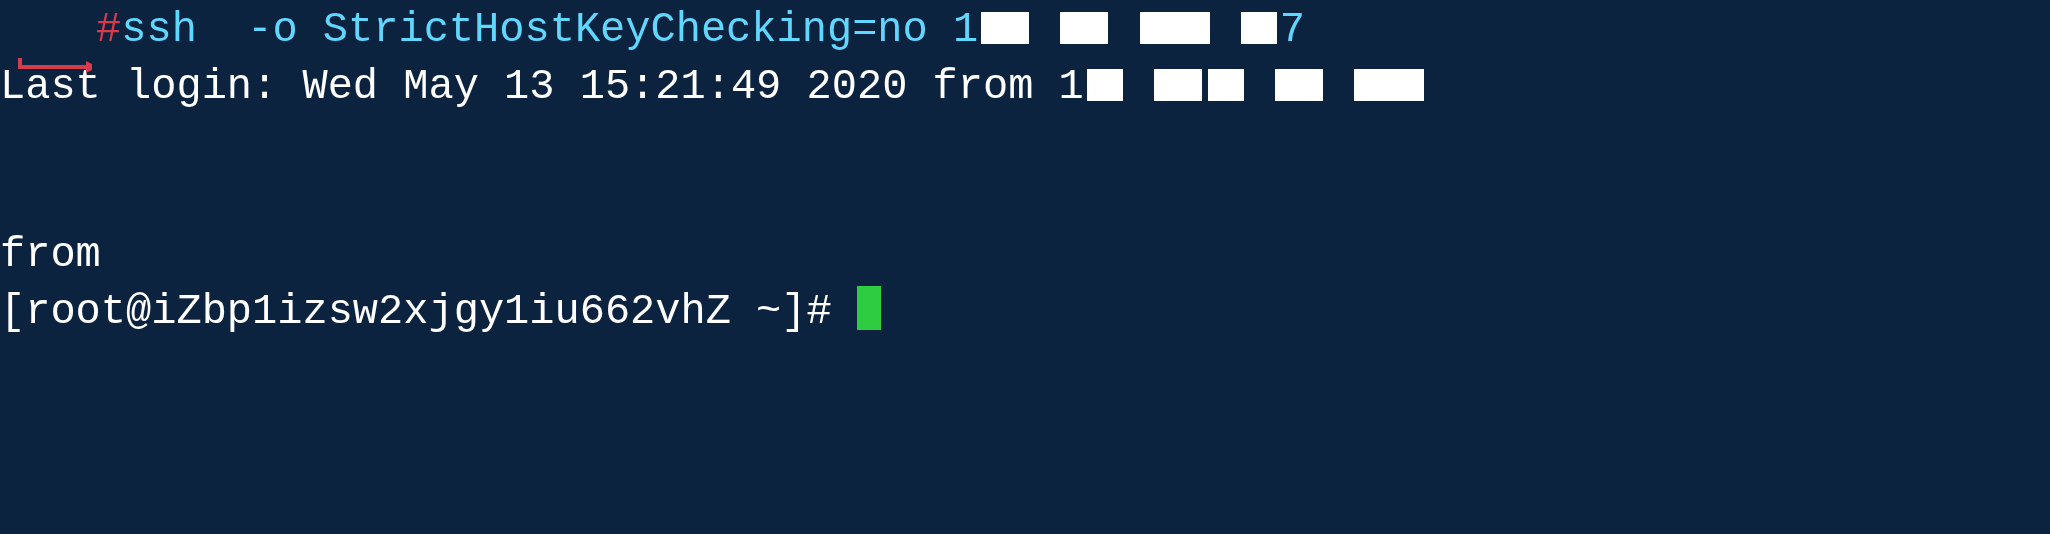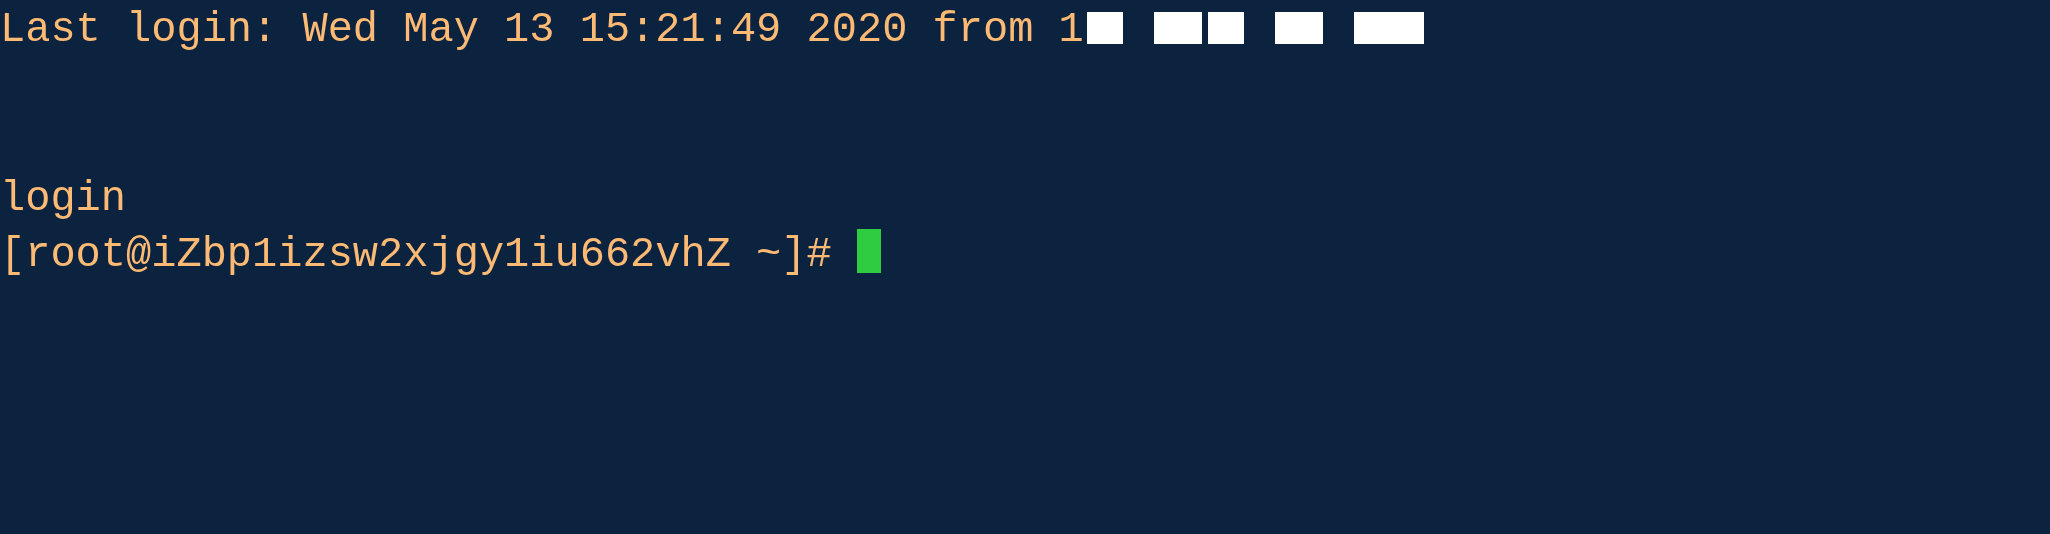--- a/index.html
+++ b/index.html
@@ -37,21 +37,21 @@
     }
     .arrow svg {
       position: absolute;
       top: 14px;
       left: 14px;
     }
     .cyan-text {
       color: #5fd7ff;
     }
     .white-text {
-      color: #fdba74;
+      color: #ffffff;
     }
     .redacted {
       display: inline-block;
       background: #ffffff;
       height: 32px;
       vertical-align: middle;
       margin: 0 3px;
       position: relative;
       top: -2px;
     }
@@ -68,18 +68,23 @@
       top: -4px;
     }
     .blank-line {
       height: 56px;
     }
   </style>
 </head>
 <body>
 
 <div class="terminal">
+  <span class="line"><span class="arrow"><svg width="78" height="18" viewBox="0 0 78 18">
+          <line x1="6" y1="3" x2="6" y2="12" stroke="#d73a49" stroke-width="4"></line>
+          <line x1="4" y1="12" x2="72" y2="12" stroke="#d73a49" stroke-width="4"></line>
+          <polygon points="72,6 84,12 72,18" fill="#d73a49"></polygon>
+        </svg></span><span class="prompt-mark">#</span><span class="cyan-text">ssh  -o StrictHostKeyChecking=no 1</span><span class="redacted w2"></span><span class="cyan-text"> </span><span class="redacted w2"></span><span class="cyan-text"> </span><span class="redacted w3"></span><span class="cyan-text"> </span><span class="redacted w1"></span><span class="cyan-text">7</span></span>
   <span class="line"><span class="white-text">Last login: Wed May 13 15:21:49 2020 from 1</span><span class="redacted w1"></span><span class="white-text"> </span><span class="redacted w2"></span><span class="redacted w1"></span><span class="white-text"> </span><span class="redacted w2"></span><span class="white-text"> </span><span class="redacted w3"></span></span>
   <div class="blank-line"></div>
   <div class="blank-line"></div>
-  <span class="line white-text">login</span>
+  <span class="line white-text">from</span>
   <span class="line white-text"><span>[root@iZbp1izsw2xjgy1iu662vhZ ~]# </span><span class="cursor"></span></span>
 </div>
 
 </body></html>

